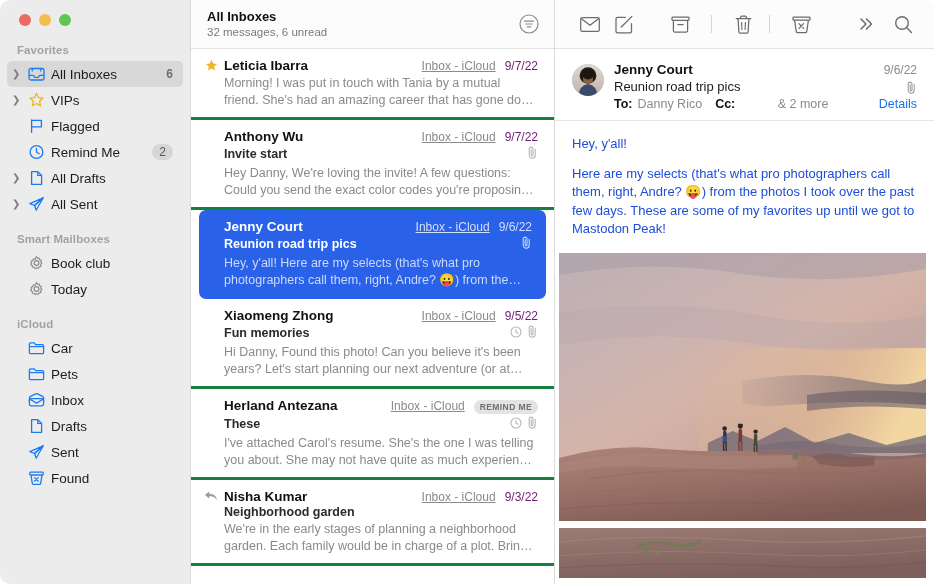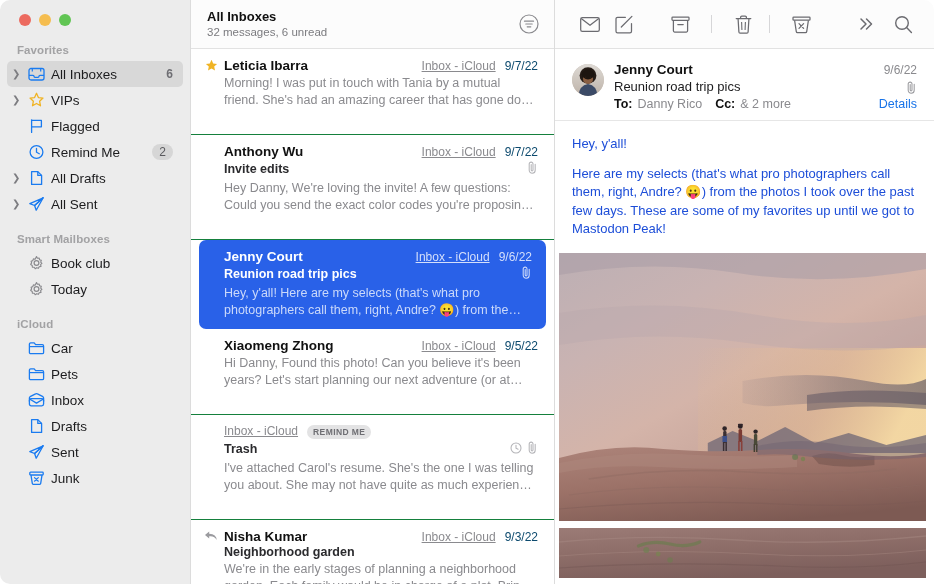--- a/index.html
+++ b/index.html
@@ -107,22 +107,22 @@
     flex: 0 0 49px;
   }
   .lh-texts { flex: 1; }
   .lh-title { font-size: 13px; font-weight: 700; color: #111; line-height: 15px; }
   .lh-sub { font-size: 11.5px; color: #7b7b7f; line-height: 15px; margin-top: 1px; }
   .filter-btn { width: 22px; height: 22px; }
 
   .msg-scroll { flex: 1; overflow: hidden; }
   .msg-row {
     position: relative;
-    padding: 9px 16px 26px 33px;
-    border-bottom: 1px solid #15803d;
+    padding: 9px 16px 9px 33px;
+    border-bottom: 3px solid #15803d;
     margin: 0 0 0 0;
   }
   .msg-row.sel {
     background: #2961e8;
     border-radius: 7px;
     border-bottom: 1px solid transparent;
     margin: 0 8px;
     padding: 9px 14px 10px 25px;
   }
   .msg-row.sel + .msg-row { border-top: none; }
@@ -131,21 +131,21 @@
     left: 12px; top: 10px;
     width: 16px; height: 16px;
     display: flex; align-items: flex-start; justify-content: center;
   }
   .msg-line1 { display: flex; align-items: baseline; }
   .msg-from {
     font-size: 13.5px; font-weight: 700; color: #111;
     flex: 1; white-space: nowrap; overflow: hidden;
   }
   .msg-mbox { font-size: 12px; color: #8a8a8e; margin-right: 9px; white-space: nowrap; text-decoration: underline; }
-  .msg-date { font-size: 12px; color: #0c4a6e; white-space: nowrap; }
+  .msg-date { font-size: 12px; color: #701a75; white-space: nowrap; }
   .badge-remind {
     font-size: 8.5px; font-weight: 700; letter-spacing: 0.4px;
     color: #6e6e73; background: #e3e3e4;
     border-radius: 7px; padding: 2px 6px 2px 6px;
     white-space: nowrap;
   }
   .msg-line2 { display: flex; align-items: center; margin-top: 1px; }
   .msg-subj {
     font-size: 12.5px; font-weight: 700; color: #2b2b2e;
     flex: 1; white-space: nowrap; overflow: hidden;
@@ -197,21 +197,21 @@
     flex: 0 0 32px; margin-right: 10px; margin-top: 2px;
     overflow: hidden; position: relative;
     background: #cfc6bd;
   }
   .mh-body { flex: 1; min-width: 0; }
   .mh-r1 { display: flex; align-items: baseline; }
   .mh-name { font-size: 13.5px; font-weight: 700; color: #111; flex: 1; }
   .mh-date { font-size: 12px; color: #8a8a8e; }
   .mh-r2 { display: flex; align-items: center; margin-top: 2px; }
   .mh-subj { font-size: 13px; color: #1c1c1e; flex: 1; }
-  .mh-r3 { display: flex; align-items: baseline; margin-top: 3px; font-size: 12.5px; }
+  .mh-r3 { display: flex; align-items: baseline; margin-top: 3px; font-size: 12.5px; text-align: center; }
   .mh-lbl { font-weight: 700; color: #111; margin-right: 5px; }
   .mh-val { color: #8a8a8e; margin-right: 13px; }
   .mh-details { color: #1773e8; font-size: 12.5px; }
 
   .mail-body { flex: 1; overflow: hidden; }
   .body-text {
     padding: 14px 17px 10px 17px;
     font-size: 13px; color: #1d4ed8; line-height: 18.5px;
   }
   .body-text p { margin-bottom: 11px; }
@@ -384,21 +384,21 @@
         </div>
         <div class="sb-row">
           <span class="sb-disc"></span>
           <span class="sb-ico">
             <svg width="17" height="16" viewBox="0 0 17 16">
               <rect x="1.8" y="2.2" width="13.4" height="2.8" rx="0.8" fill="none" stroke="#1a7bf0" stroke-width="1.3"></rect>
                 <path d="M3 5.2 L4.3 13.4 a1 1 0 0 0 1 0.9 H11.7 a1 1 0 0 0 1 -0.9 L14 5.2" fill="none" stroke="#1a7bf0" stroke-width="1.3"></path>
                 <path d="M6.5 7.6 L10.3 11.2 M10.3 7.6 L6.5 11.2" stroke="#1a7bf0" stroke-width="1.2" stroke-linecap="round"></path>
             </svg>
           </span>
-          <span class="sb-label">Junk</span>
+          <span class="sb-label">Found</span>
         </div>
       </div>
   </div>
 
   <div class="list-col">
     <div class="list-head">
       <div class="lh-texts">
         <div class="lh-title">All Inboxes</div>
         <div class="lh-sub">32 messages, 6 unread</div>
       </div>
@@ -425,21 +425,21 @@
      </div>
      <div class="msg-prev">Morning! I was put in touch with Tania by a mutual friend. She's had an amazing career that has gone down several paths.</div>
         </div>
         <div class="msg-row">
           <div class="msg-line1">
        <span class="msg-from">Anthony Wu</span>
        <span class="msg-mbox">Inbox - iCloud</span>
        <span class="msg-date">9/7/22</span>
      </div>
      <div class="msg-line2">
-       <span class="msg-subj">Invite edits</span>
+       <span class="msg-subj">Invite start</span>
        <span class="msg-flags">
               <span style="color:#b4b4b8"><svg width="11" height="13" viewBox="0 0 11 13">
                   <path d="M8.2 3.2 V9.2 a3 3 0 0 1 -6 0 V3 a1.9 1.9 0 0 1 3.8 0 V9 a0.9 0.9 0 0 1 -1.8 0 V3.6" fill="none" stroke="currentColor" stroke-width="1.05" stroke-linecap="round"></path>
                 </svg></span>
             </span>
      </div>
      <div class="msg-prev">Hey Danny, We're loving the invite! A few questions: Could you send the exact color codes you're proposing? We'd like to see…</div>
         </div>
         <div class="msg-row sel">
           <div class="msg-line1">
@@ -456,29 +456,42 @@
             </span>
      </div>
      <div class="msg-prev">Hey, y'all! Here are my selects (that's what pro photographers call them, right, Andre? 😛) from the photos I took over the pa…</div>
         </div>
         <div class="msg-row">
           <div class="msg-line1">
        <span class="msg-from">Xiaomeng Zhong</span>
        <span class="msg-mbox">Inbox - iCloud</span>
        <span class="msg-date">9/5/22</span>
      </div>
+     <div class="msg-line2">
+       <span class="msg-subj">Fun memories</span>
+       <span class="msg-flags">
+              <span style="color:#b4b4b8"><svg width="12" height="12" viewBox="0 0 12 12">
+                  <circle cx="6" cy="6" r="5" fill="none" stroke="currentColor" stroke-width="1.05"></circle>
+                  <path d="M6 3.2 V6.2 L8.1 7.3" fill="none" stroke="currentColor" stroke-width="1.05" stroke-linecap="round"></path>
+                </svg></span>
+              <span style="color:#b4b4b8"><svg width="11" height="13" viewBox="0 0 11 13">
+                  <path d="M8.2 3.2 V9.2 a3 3 0 0 1 -6 0 V3 a1.9 1.9 0 0 1 3.8 0 V9 a0.9 0.9 0 0 1 -1.8 0 V3.6" fill="none" stroke="currentColor" stroke-width="1.05" stroke-linecap="round"></path>
+                </svg></span>
+            </span>
+     </div>
      <div class="msg-prev">Hi Danny, Found this photo! Can you believe it's been years? Let's start planning our next adventure (or at least plan…</div>
         </div>
         <div class="msg-row">
           <div class="msg-line1">
+       <span class="msg-from">Herland Antezana</span>
        <span class="msg-mbox">Inbox - iCloud</span>
        <span class="badge-remind">REMIND ME</span>
      </div>
      <div class="msg-line2">
-       <span class="msg-subj">Trash</span>
+       <span class="msg-subj">These</span>
        <span class="msg-flags">
               <span style="color:#b4b4b8"><svg width="12" height="12" viewBox="0 0 12 12">
                   <circle cx="6" cy="6" r="5" fill="none" stroke="currentColor" stroke-width="1.05"></circle>
                   <path d="M6 3.2 V6.2 L8.1 7.3" fill="none" stroke="currentColor" stroke-width="1.05" stroke-linecap="round"></path>
                 </svg></span>
               <span style="color:#b4b4b8"><svg width="11" height="13" viewBox="0 0 11 13">
                   <path d="M8.2 3.2 V9.2 a3 3 0 0 1 -6 0 V3 a1.9 1.9 0 0 1 3.8 0 V9 a0.9 0.9 0 0 1 -1.8 0 V3.6" fill="none" stroke="currentColor" stroke-width="1.05" stroke-linecap="round"></path>
                 </svg></span>
             </span>
      </div>

